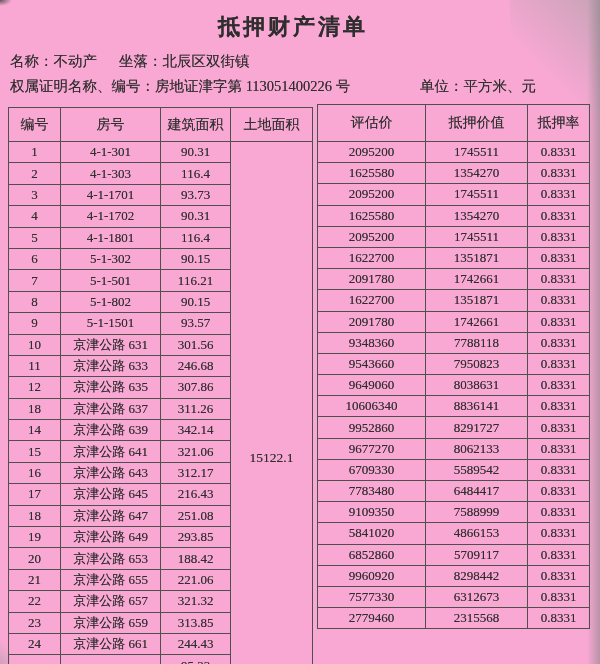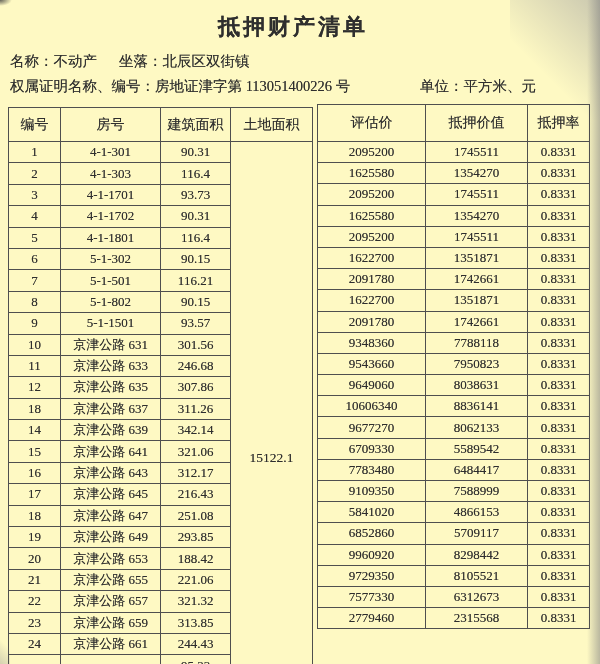--- a/index.html
+++ b/index.html
@@ -3,21 +3,21 @@
 <meta charset="utf-8">
 <style>
   html,body{margin:0;padding:0;}
   body{
     width:600px;height:664px;overflow:hidden;position:relative;
     background:#f3f3f1;
     font-family:"Liberation Serif","DejaVu Serif",serif;
     color:#2e2e2e;
   }
   .page{
-    position:absolute;inset:0;background:#fef9c3;overflow:hidden;
+    position:absolute;inset:0;background:#f9a8d4;overflow:hidden;
   }
   
   .scan-right-band{
     position:absolute;top:0;right:0;width:13px;height:664px;
     background:linear-gradient(to right, rgba(150,150,150,0), rgba(130,130,130,0.55));
     pointer-events:none;
   }
   .scan-top-right{
     position:absolute;top:0;right:0;width:90px;height:120px;
     background:linear-gradient(225deg, rgba(160,160,160,0.55), rgba(160,160,160,0) 62%);
@@ -312,20 +312,25 @@
           <td>9649060</td>
           <td>8038631</td>
           <td>0.8331</td>
         </tr>
         <tr>
           <td>10606340</td>
           <td>8836141</td>
           <td>0.8331</td>
         </tr>
         <tr>
+          <td>9952860</td>
+          <td>8291727</td>
+          <td>0.8331</td>
+        </tr>
+        <tr>
           <td>9677270</td>
           <td>8062133</td>
           <td>0.8331</td>
         </tr>
         <tr>
           <td>6709330</td>
           <td>5589542</td>
           <td>0.8331</td>
         </tr>
         <tr>
@@ -347,25 +352,20 @@
           <td>6852860</td>
           <td>5709117</td>
           <td>0.8331</td>
         </tr>
         <tr>
           <td>9960920</td>
           <td>8298442</td>
           <td>0.8331</td>
         </tr>
         <tr>
-          <td>9729350</td>
-          <td>8105521</td>
-          <td>0.8331</td>
-        </tr>
-        <tr>
           <td>7577330</td>
           <td>6312673</td>
           <td>0.8331</td>
         </tr>
         <tr>
           <td>2779460</td>
           <td>2315568</td>
           <td>0.8331</td>
         </tr>
       </tbody>

